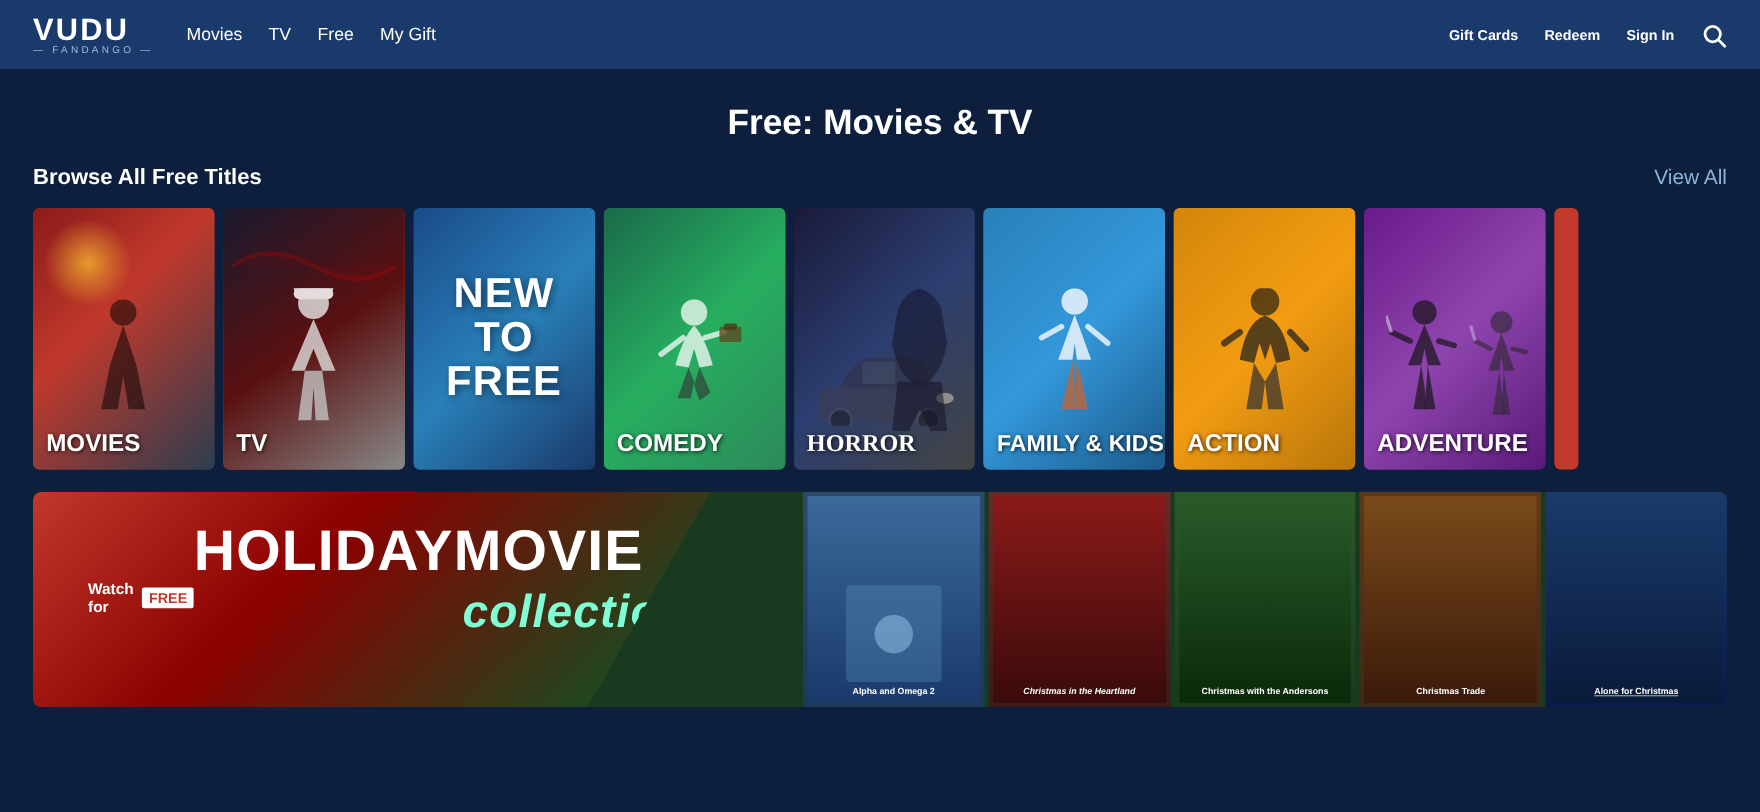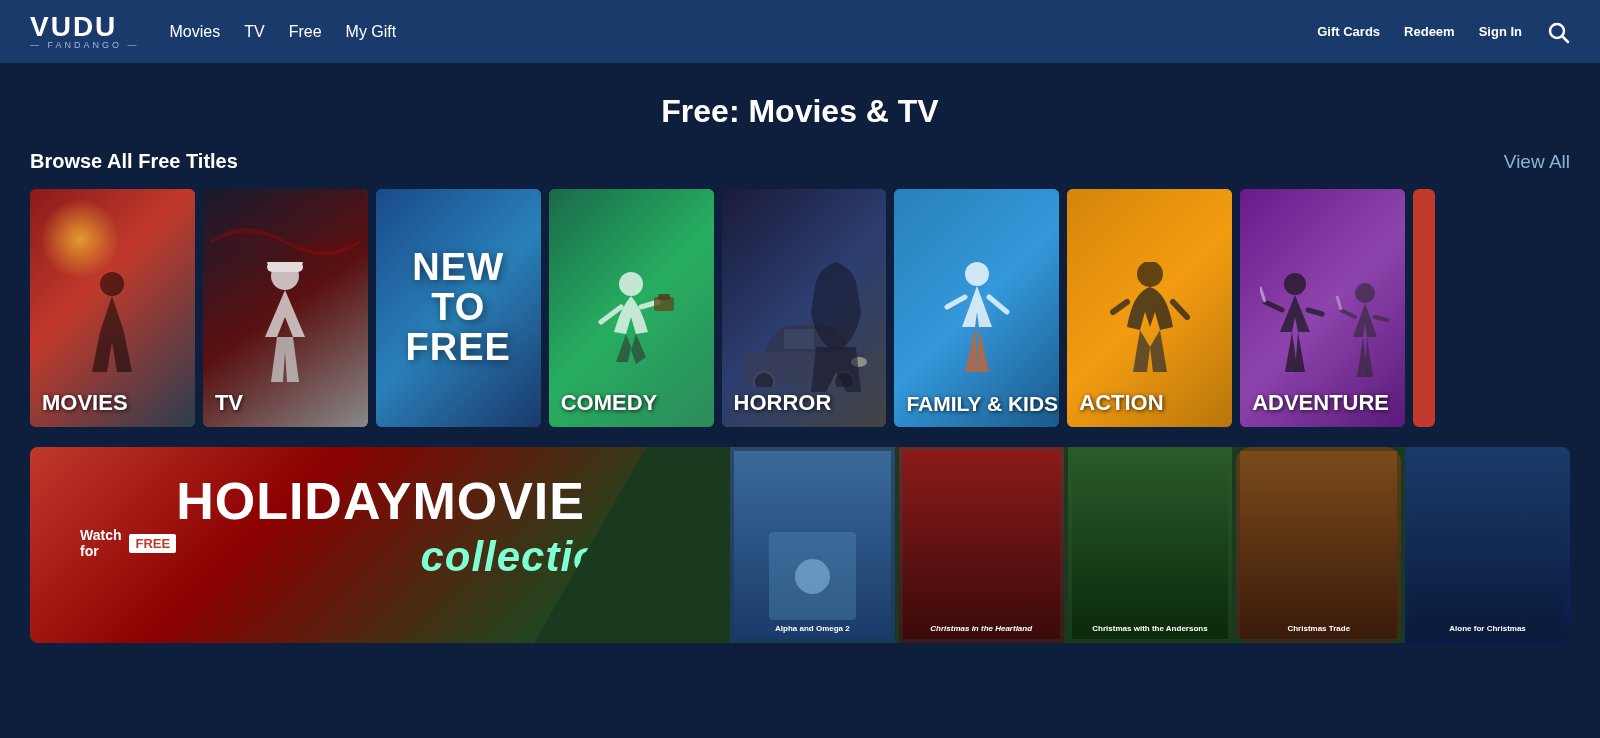--- a/index.html
+++ b/index.html
@@ -139,20 +139,21 @@
       background: linear-gradient(135deg, #1a1a2e 0%, #c0392b 60%, #888 100%);
     }
     .tile-new-to-free {
       background: linear-gradient(135deg, #1a4a8a 0%, #2980b9 50%, #1a3a6b 100%);
     }
     .tile-comedy {
       background: linear-gradient(135deg, #1a6a4a 0%, #27ae60 50%, #2c8a5a 100%);
     }
     .tile-horror {
       background: linear-gradient(135deg, #1a1a3a 0%, #2c3e70 50%, #444 100%);
+      font-family: Liberation Serif, serif;
     }
     .tile-family {
       background: linear-gradient(135deg, #2980b9 0%, #3498db 50%, #1a5a8a 100%);
     }
     .tile-action {
       background: linear-gradient(135deg, #d4860a 0%, #f39c12 50%, #b8760a 100%);
     }
     .tile-adventure {
       background: linear-gradient(135deg, #6a1a8a 0%, #8e44ad 50%, #5a1a7a 100%);
     }
@@ -211,21 +212,21 @@
       font-size: 9px;
       color: rgba(255,255,255,0.6);
       text-align: center;
       padding: 4px;
     }
 
     
     .card-alpha { background: linear-gradient(180deg, #2a4a6a 0%, #1a3a5a 100%); }
     .card-christmas-heartland { background: linear-gradient(180deg, #6a2a2a 0%, #3a1a1a 100%); }
     .card-christmas-andersons { background: linear-gradient(180deg, #2a5a2a 0%, #1a3a1a 100%); }
-    .card-christmas-trade { background: linear-gradient(180deg, #5a3a1a 0%, #3a2a1a 100%); border-radius: 15px; }
+    .card-christmas-trade { background: linear-gradient(180deg, #5a3a1a 0%, #3a2a1a 100%); }
     .card-alone-christmas { background: linear-gradient(180deg, #1a3a6a 0%, #0a1a4a 100%); }
     .card-santa-claws { background: linear-gradient(180deg, #5a1a1a 0%, #3a0a0a 100%); }
   </style>
 </head>
 <body>
 
 <nav class="navbar">
   <div class="navbar-left">
     <div class="logo">
       <span class="logo-vudu">VUDU</span>
@@ -448,21 +449,21 @@
       </div>
       <div class="holiday-movie-card card-christmas-trade">
         <div class="movie-card-placeholder">
           <div style="width:100%;height:100%;background:linear-gradient(180deg,#7a4a1a,#3a1a0a);display:flex;flex-direction:column;align-items:center;justify-content:flex-end;padding:6px;">
             <span style="font-size:8px;text-align:center;color:white;font-weight:700;">Christmas Trade</span>
           </div>
         </div>
       </div>
       <div class="holiday-movie-card card-alone-christmas">
         <div class="movie-card-placeholder">
-          <div style="width:100%;height:100%;background:linear-gradient(180deg,#1a3a6a,#0a1a3a);display:flex;flex-direction:column;align-items:center;justify-content:flex-end;padding:6px;">
+          <div style="width:100%;height:100%;background:linear-gradient(180deg,#1a3a6a,#0a1a3a);display:flex;flex-direction:column;align-items:center;justify-content:flex-end;padding:6px;text-decoration:underline;">
             <span style="font-size:8px;text-align:center;color:white;font-weight:700;">Alone for Christmas</span>
           </div>
         </div>
       </div>
     </div>
   </div>
 
 </div>
 
 </body></html>

